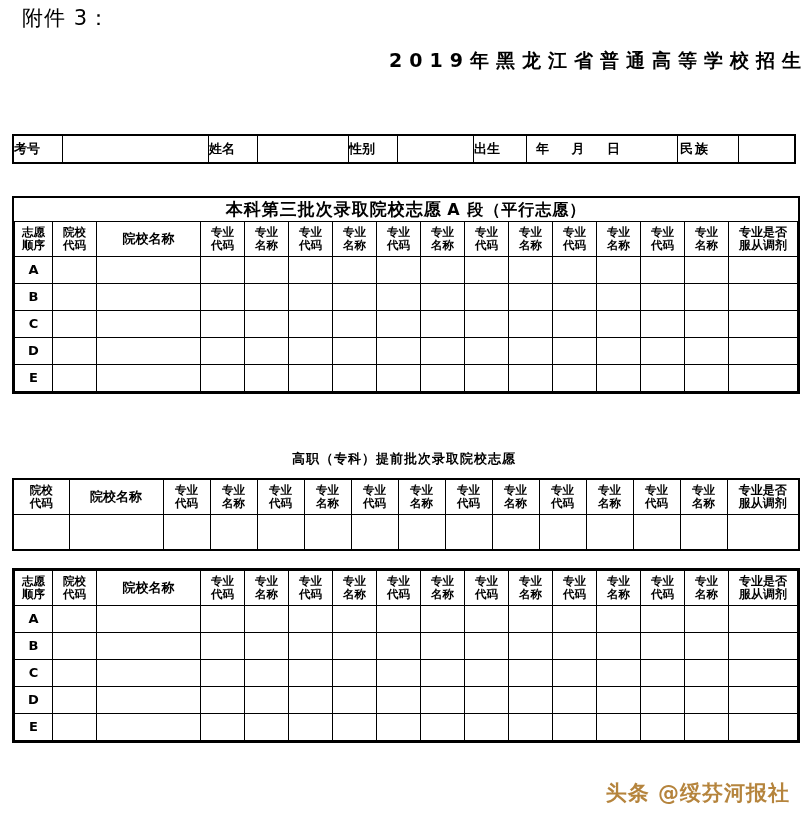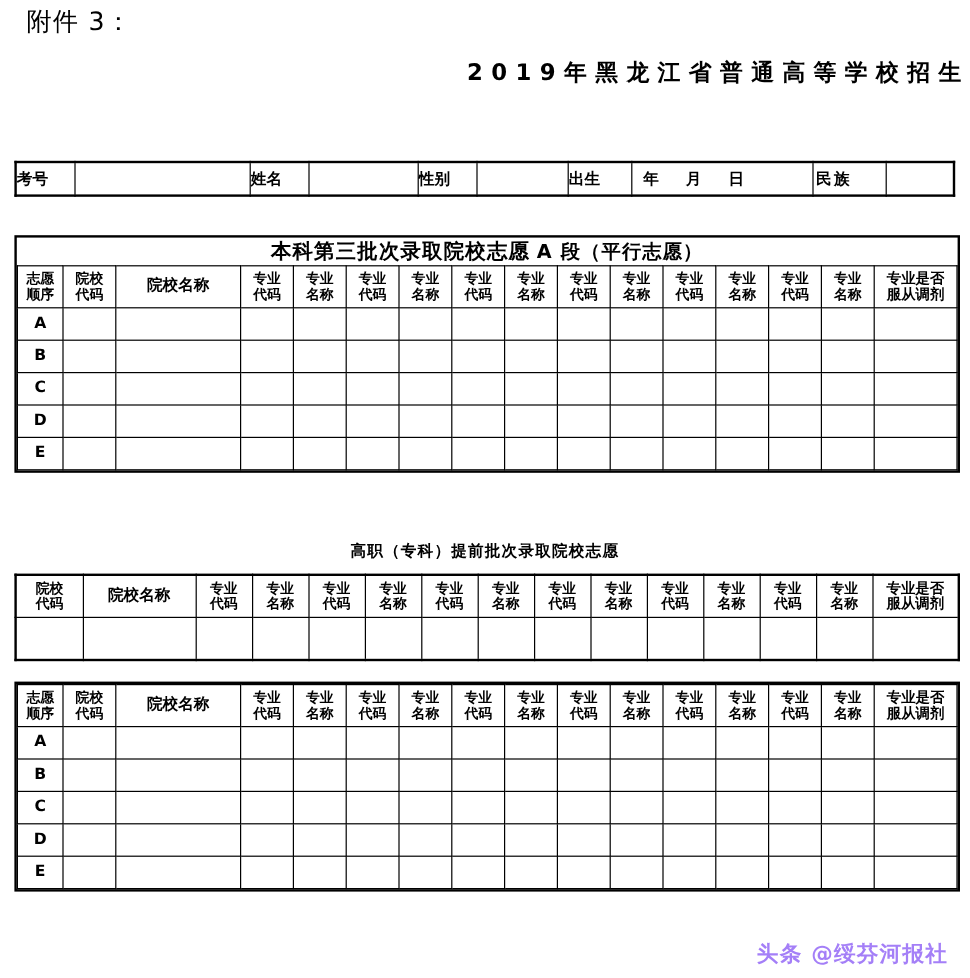--- a/index.html
+++ b/index.html
@@ -161,23 +161,23 @@
   }
   .section.standalone table.grid {
     border: 2.5px solid #000;
   }
 
   
   .watermark {
     position: absolute;
     right: 18px;
     bottom: 8px;
-    font-size: 18px;
+    font-size: 21px;
     font-weight: bold;
-    color: #8b5cf6;
+    color: #a16207;
     opacity: 0.78;
     white-space: nowrap;
     letter-spacing: 1px;
   }
 </style>
 </head>
 <body>
 
 <div class="page">
 

